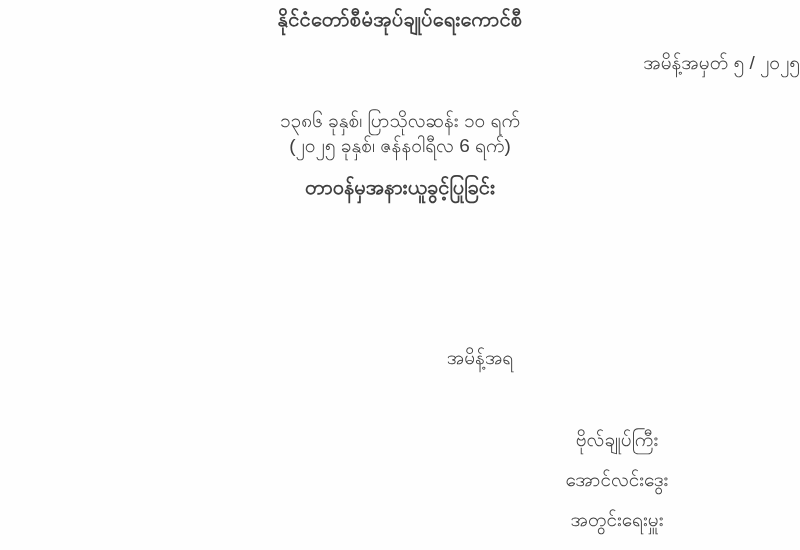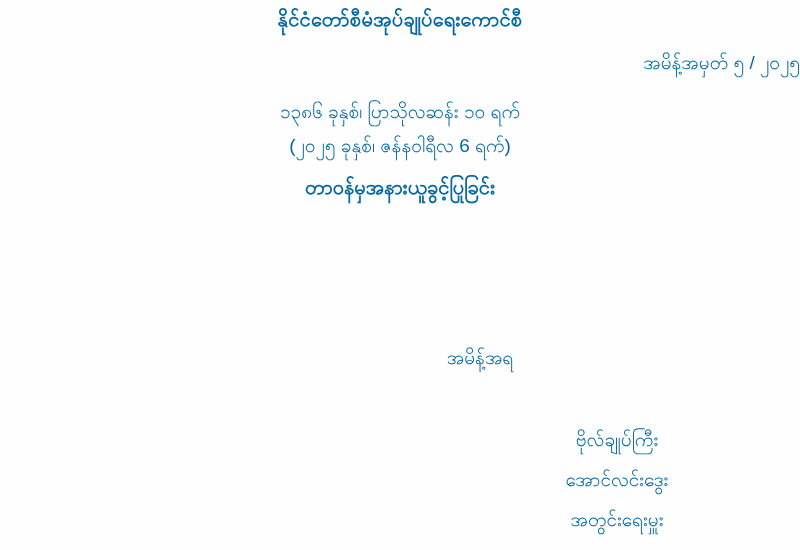--- a/index.html
+++ b/index.html
@@ -7,21 +7,21 @@
     margin: 0;
     padding: 0;
     background: #ffffff;
     font-family: "Liberation Sans", sans-serif;
   }
   .page {
     position: relative;
     width: 800px;
     height: 550px;
     background: #fefefe;
-    color: #0369a1;
+    color: #404040;
     overflow: hidden;
   }
   .center-line {
     position: absolute;
     left: 0;
     width: 100%;
     text-align: center;
     white-space: nowrap;
   }
   .org-title {
@@ -29,21 +29,21 @@
     font-size: 20px;
     font-weight: 700;
     letter-spacing: 0.3px;
   }
   .order-number {
     top: 50px;
     font-size: 19px;
     text-align: right;
   }
   .mm-date {
-    top: 99px;
+    top: 108px;
     font-size: 19px;
   }
   .greg-date {
     top: 133px;
     font-size: 19px;
   }
   .subject-title {
     top: 174px;
     font-size: 20px;
     font-weight: 700;

